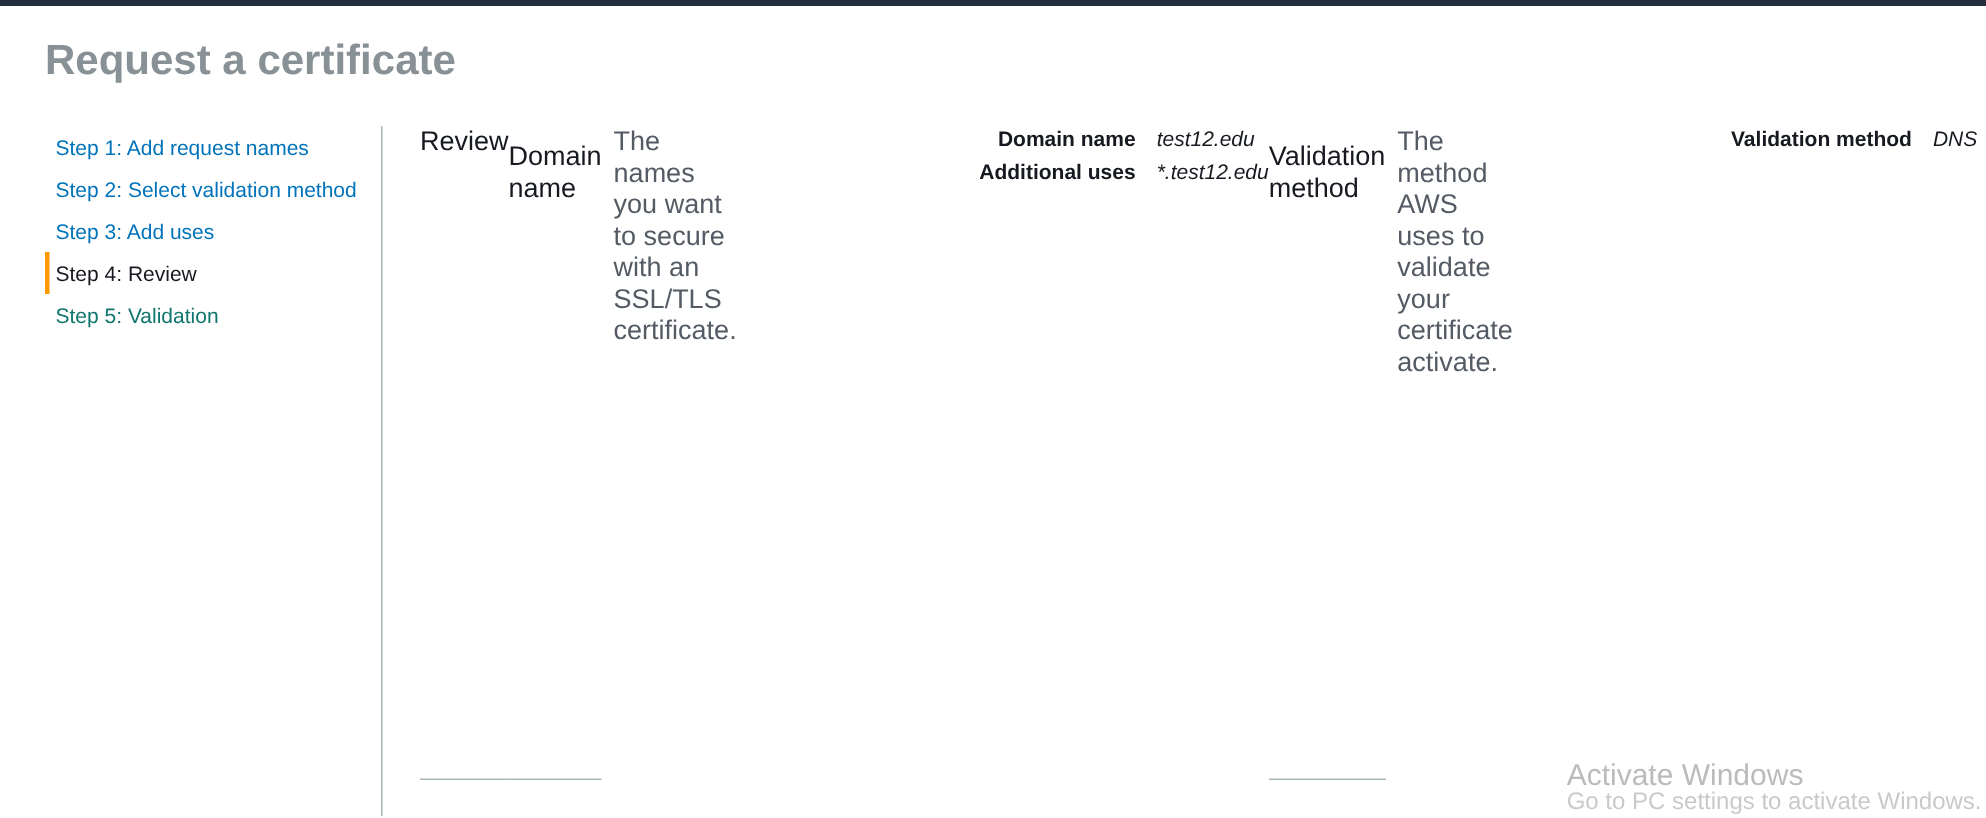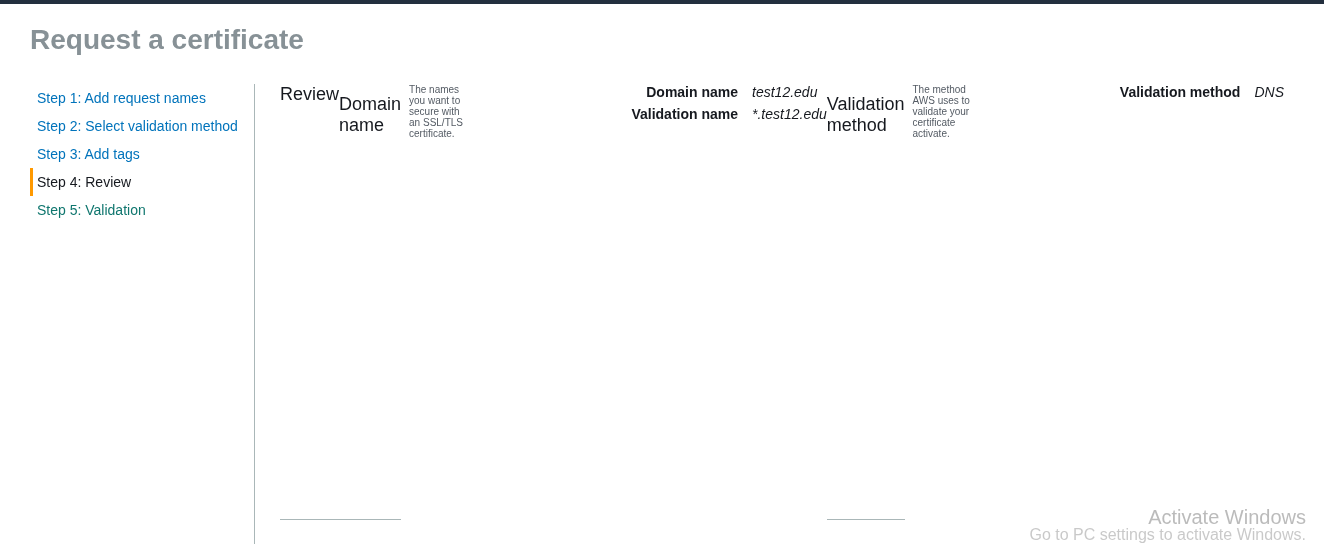--- a/index.html
+++ b/index.html
@@ -68,21 +68,21 @@
       font-weight: 400;
       color: #16191f;
       padding-bottom: 6px;
       border-bottom: 1px solid #aab7b8;
       margin-bottom: 24px;
     }
     .section-title.sub {
       margin-top: 10px;
     }
     .section-desc {
-      font-size: 10px;
+      font-size: 18px;
       color: #545b64;
       margin-left: 8px;
       margin-bottom: 38px;
     }
     .kv-pair {
       display: flex;
       margin-bottom: 6px;
       font-size: 14px;
     }
     .kv-key {
@@ -95,23 +95,23 @@
     .kv-val {
       color: #16191f;
       text-align: left;
       font-style: italic;
     }
     .kv-block {
       margin-bottom: 56px;
     }
     .watermark {
       position: fixed;
-      right: 18px;
+      right: 3px;
       bottom: 2px;
-      text-align: right;
+      text-align: left;
       color: rgba(120,120,120,0.5);
       pointer-events: none;
       font-size: 20px;
       line-height: 1;
     }
     .watermark .sub {
       font-size: 16px;
       color: rgba(120,120,120,0.4);
     }
   </style>
@@ -120,38 +120,38 @@
 
 <div class="top-bar"></div>
 
 <div class="page">
   <h1 class="page-title">Request a certificate</h1>
 
   <div class="content-row">
     <nav class="sidebar">
       <a class="step-item">Step 1: Add request names</a>
       <a class="step-item">Step 2: Select validation method</a>
-      <a class="step-item">Step 3: Add tags</a>
+      <a class="step-item">Step 3: Add uses</a>
       <a class="step-item active">Step 4: Review</a>
       <a class="step-item after">Step 5: Validation</a>
     </nav>
 
     <main class="main">
       <h2 class="section-title">Review</h2>
 
       <h3 class="section-title sub">Domain name</h3>
       <p class="section-desc">The names you want to secure with an SSL/TLS certificate.</p>
 
       <div class="kv-block">
         <div class="kv-pair">
           <div class="kv-key">Domain name</div>
           <div class="kv-val">test12.edu</div>
         </div>
         <div class="kv-pair">
-          <div class="kv-key">Validation name</div>
+          <div class="kv-key">Additional uses</div>
           <div class="kv-val">*.test12.edu</div>
         </div>
       </div>
 
       <h3 class="section-title sub">Validation method</h3>
       <p class="section-desc">The method AWS uses to validate your certificate activate.</p>
 
       <div class="kv-block">
         <div class="kv-pair">
           <div class="kv-key">Validation method</div>

